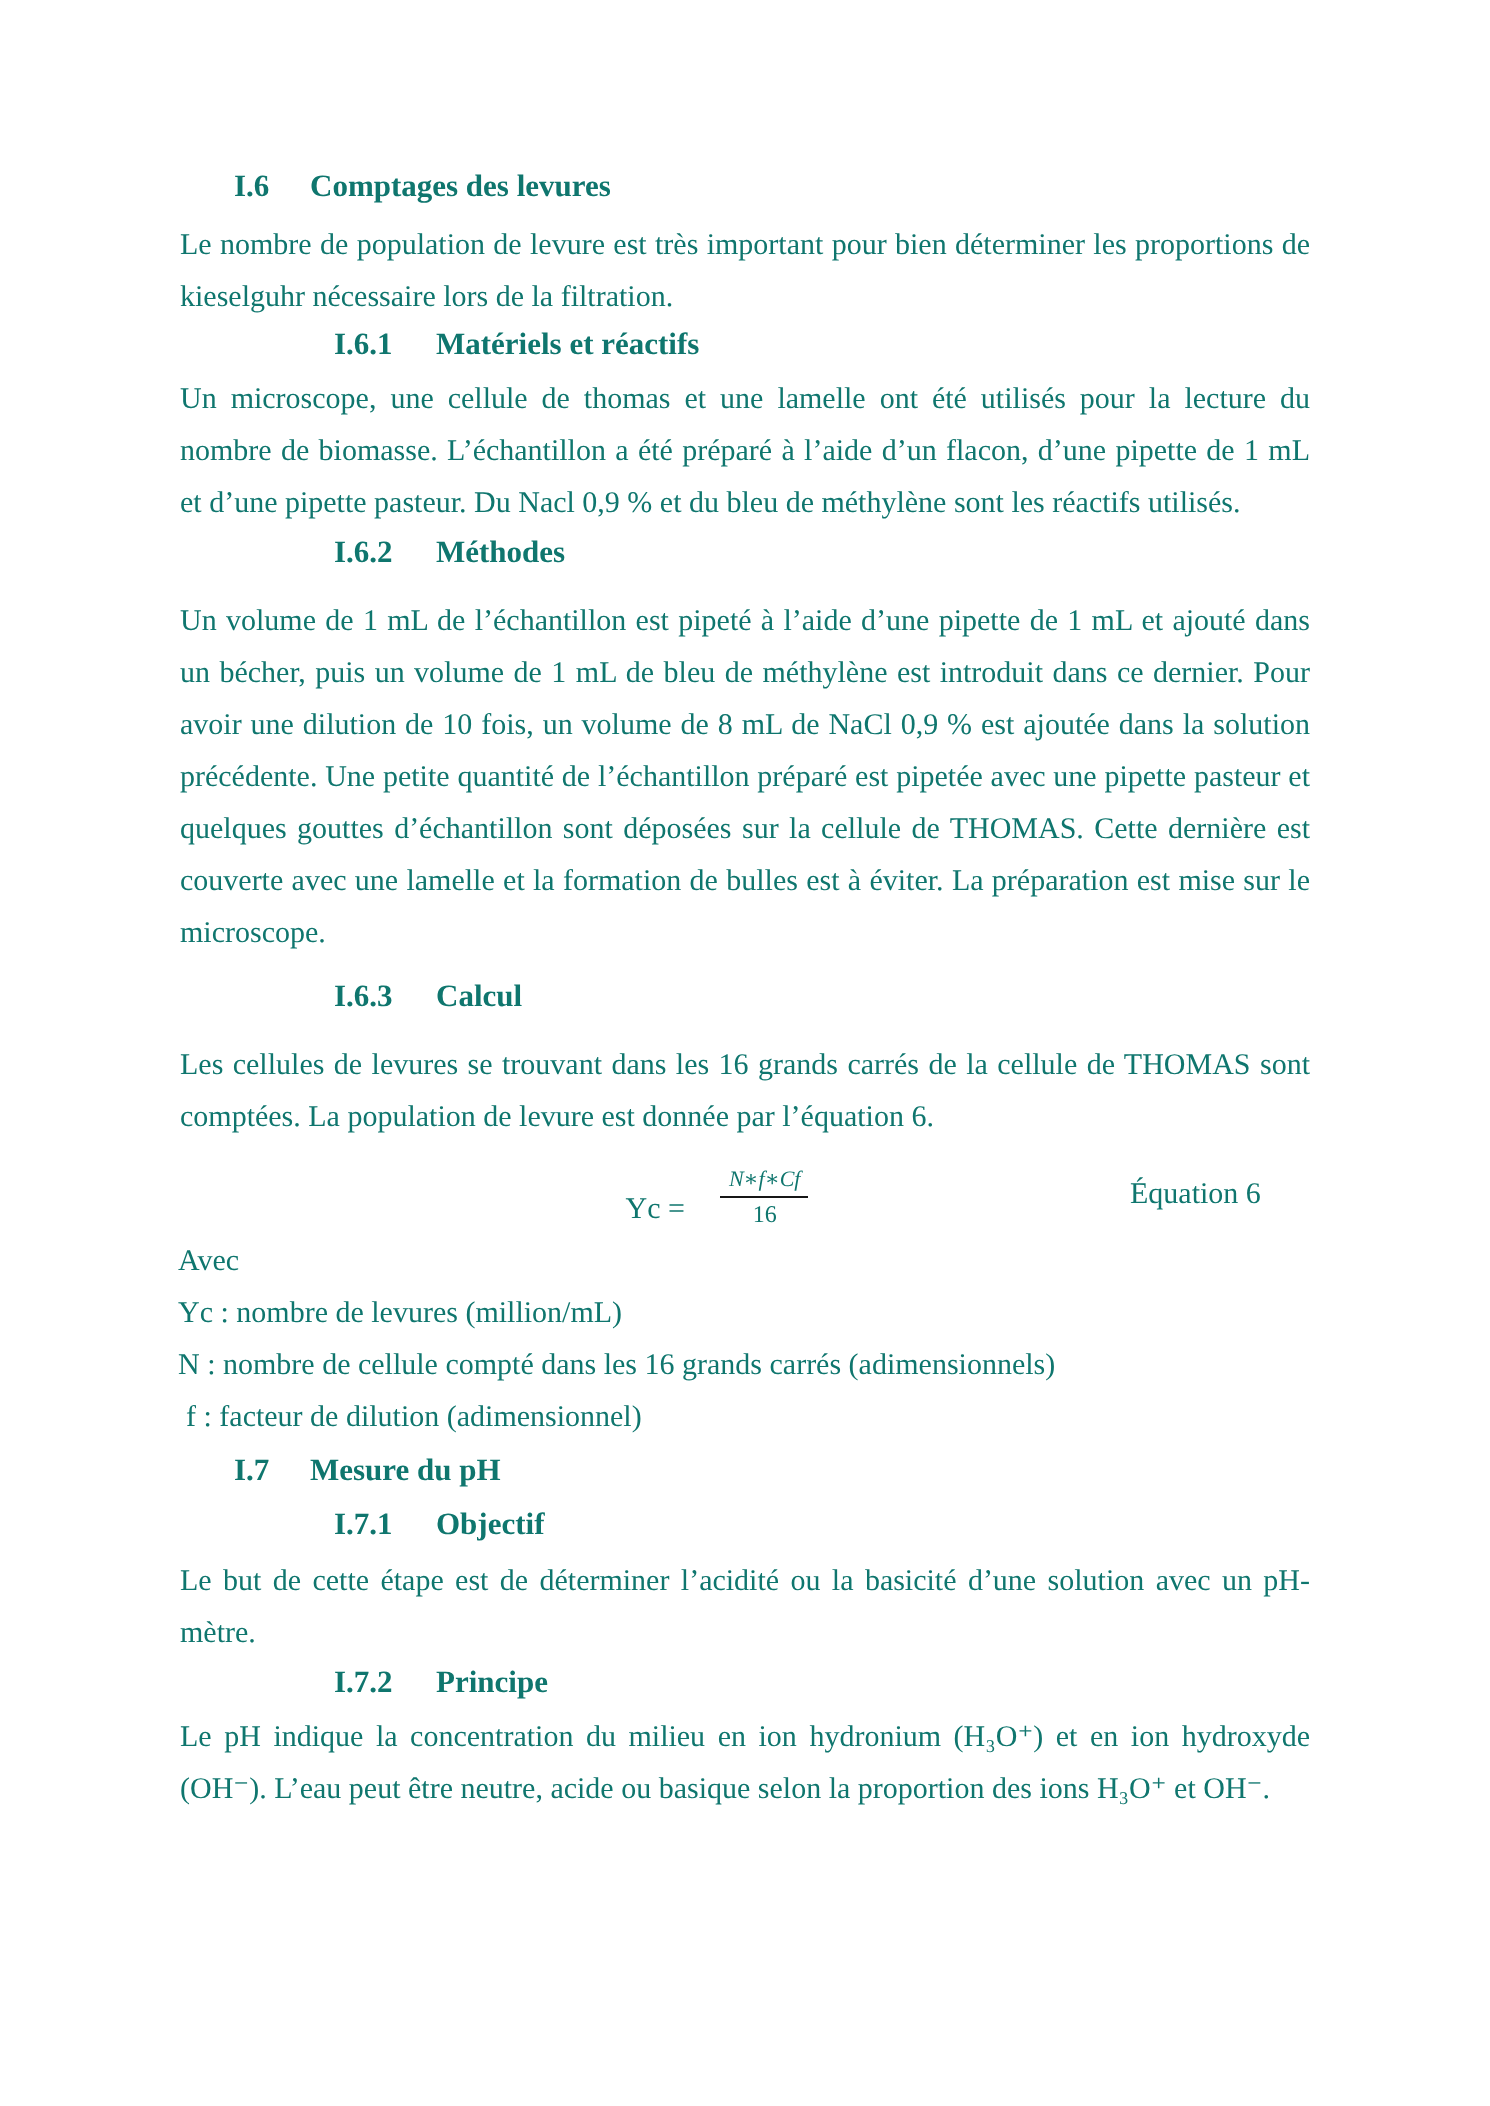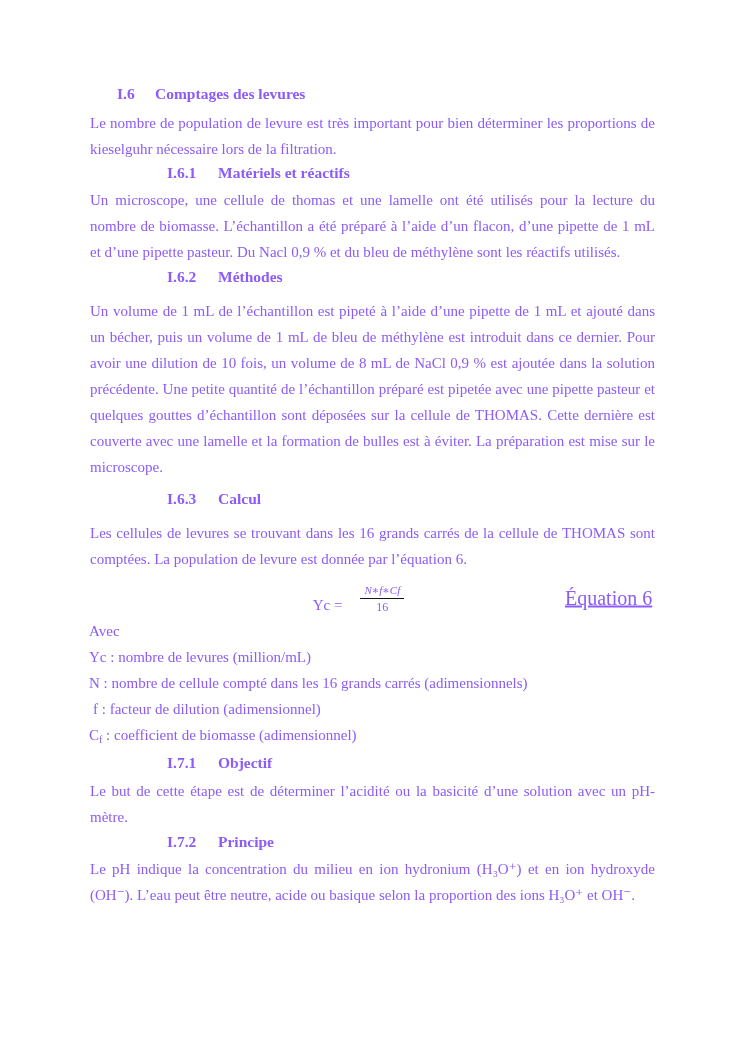--- a/index.html
+++ b/index.html
@@ -6,21 +6,21 @@
     margin: 0;
     padding: 0;
     background: #ffffff;
   }
   .page {
     position: relative;
     width: 745px;
     height: 936px;
     box-sizing: border-box;
     background: #ffffff;
-    color: #8b5cf6;
+    color: #0f766e;
     font-family: "Liberation Serif", "DejaVu Serif", serif;
     padding: 84px 89px 0 89px;
     overflow: hidden;
   }
   p.body {
     margin: 1px;
     font-size: 15px;
     line-height: 26px;
     text-align: justify;
   }
@@ -77,22 +77,21 @@
   .frac .den {
     font-size: 12px;
     line-height: 14px;
     padding-top: 1px;
   }
   .eq-label {
     position: absolute;
     left: 476px;
     top: 50%;
     transform: translateY(-50%);
-    font-size: 20px;
-    text-decoration: underline;
+    font-size: 15px;
   }
   .def-line {
     font-size: 15px;
     line-height: 26px;
   }
   .def-line.indented { padding-left: 4px; }
   .sub-f {
     font-size: 10px;
     vertical-align: -3px;
   }
@@ -134,23 +133,23 @@
       </span>
     </span>
     <span class="eq-label">Équation 6</span>
   </div>
 
   <div class="definitions">
     <div class="def-line">Avec</div>
     <div class="def-line">Yc : nombre de levures (million/mL)</div>
     <div class="def-line">N : nombre de cellule compté dans les 16 grands carrés (adimensionnels)</div>
     <div class="def-line indented">f : facteur de dilution (adimensionnel)</div>
-    <div class="def-line"><span>C</span><span class="sub-f">f</span><span> : coefficient de biomasse (adimensionnel)</span></div>
   </div>
 
+  <h2 class="heading h-l1 h-s7"><span class="hnum">I.7</span><span class="htitle">Mesure du pH</span></h2>
 
   <h3 class="heading h-l2 h-s71"><span class="hnum">I.7.1</span><span class="htitle">Objectif</span></h3>
 
   <p class="body">Le but de cette étape est de déterminer l’acidité ou la basicité d’une solution avec un pH-mètre.</p>
 
   <h3 class="heading h-l2 h-s72"><span class="hnum">I.7.2</span><span class="htitle">Principe</span></h3>
 
   <p class="body">Le pH indique la concentration du milieu en ion hydronium (H₃O⁺) et en ion hydroxyde (OH⁻). L’eau peut être neutre, acide ou basique selon la proportion des ions H₃O⁺ et OH⁻.</p>
 
   <div class="page-number">34</div>

